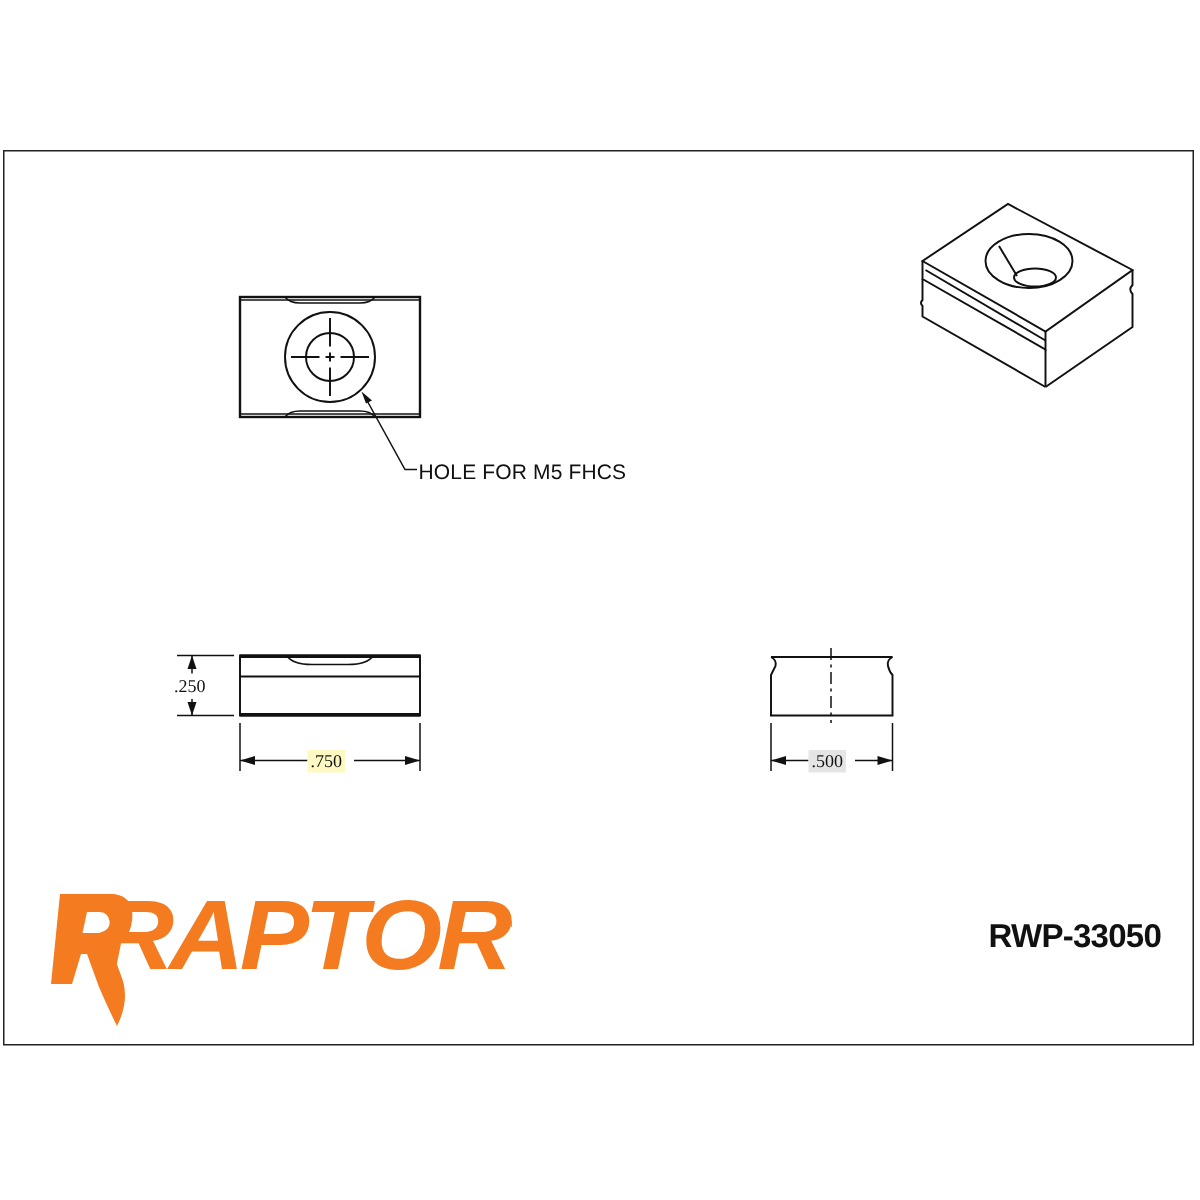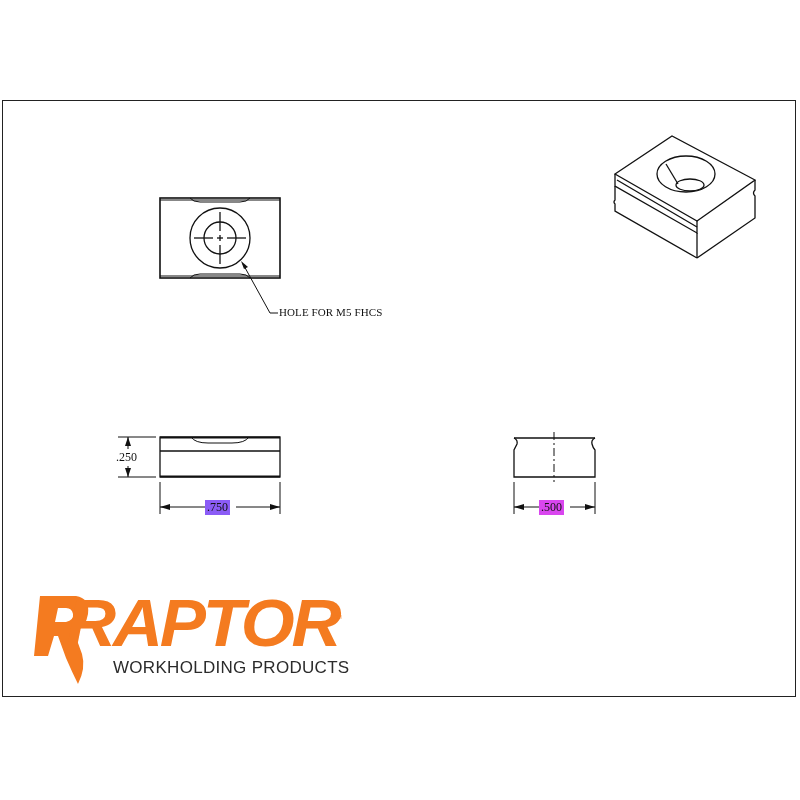--- a/index.html
+++ b/index.html
@@ -1,24 +1,24 @@
 <!DOCTYPE html>
 <html><head>
   <meta charset="utf-8">
   <style>
     html, body { margin: 0; padding: 0; background: #ffffff; }
     body { width: 800px; height: 800px; position: relative; overflow: hidden; font-family: "Liberation Sans", sans-serif; }
     .sheet { position: absolute; left: 2px; top: 100px; width: 794px; height: 597px; border: 1.5px solid #222; box-sizing: border-box; }
     svg.drawing { position: absolute; left: 0; top: 0; width: 800px; height: 800px; }
     .txt { position: absolute; white-space: nowrap; color: #111; }
-    .callout { left: 279px; top: 306px; font-size: 11px; letter-spacing: 0.1px; font-family: Liberation Serif, serif; }
+    .callout { left: 279px; top: 306px; font-size: 14px; letter-spacing: 0.1px; }
     .dim { font-size: 12px; font-family: Liberation Serif, serif; }
     .dim-h { left: 116px; top: 450px; }
-    .dim-w { left: 205px; top: 500px; background: #8b5cf6; padding: 0 2px; }
-    .dim-s { left: 539px; top: 500px; background: #d946ef; padding: 0 2px; }
+    .dim-w { left: 205px; top: 500px; background: #fef9c3; padding: 0 2px; }
+    .dim-s { left: 539px; top: 500px; background: #e5e5e5; padding: 0 2px; }
     .title-block { position: absolute; right: 26px; top: 611px; text-align: center; color: #111; font-weight: bold; }
     .title-block .pn { font-size: 22px; line-height: 26px; letter-spacing: -0.5px; }
     .title-block .name { font-size: 22px; line-height: 26px; letter-spacing: -0.8px; }
     .logo { position: absolute; left: 32px; top: 588px; width: 320px; height: 100px; }
     .logo-word { position: absolute; left: 34px; top: 0px; font-size: 66px; font-weight: bold; font-style: italic; letter-spacing: -3px; transform: scaleX(1.05); transform-origin: left top; line-height: 70px; }
     .logo-sub { position: absolute; left: 81px; top: 70px; font-size: 17px; color: #2b2b2b; letter-spacing: 0.3px; }
     .logo-tm { position: absolute; left: 301px; top: 26px; font-size: 6px; }
   </style>
 </head>
 <body>
@@ -108,17 +108,17 @@
 <div class="txt dim dim-h">.250</div>
 <div class="txt dim dim-w">.750</div>
 <div class="txt dim dim-s">.500</div>
 
 <div class="logo">
   <svg style="position:absolute;left:0;top:0;width:60px;height:100px" viewBox="0 0 60 100">
     <path d="M8 8 L44 8 Q58 10 56 26 Q54 40 42 44 L50 66 Q54 80 46 96 Q40 84 34 70 L26 48 L22 48 L16 68 L2 68 Z M26 20 L23 34 L34 34 Q42 32 41 26 Q40 20 34 20 Z" fill="#F47B20"></path>
   </svg>
   <div class="logo-word" style="color:#F47B20;">RAPTOR</div>
   <div class="logo-tm" style="color:#F47B20;">TM</div>
-  <div class="logo-sub">WORKHOLDING PRODUCTS</div>
 </div>
 
 <div class="title-block">
+  <div class="pn">RWP-33050</div>
 </div>
 
 </body></html>

